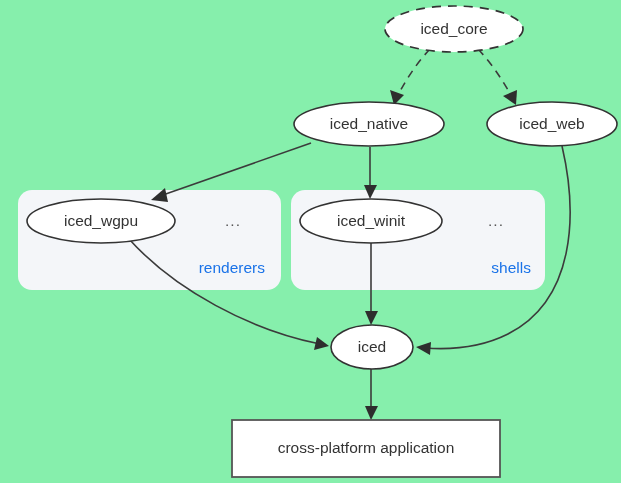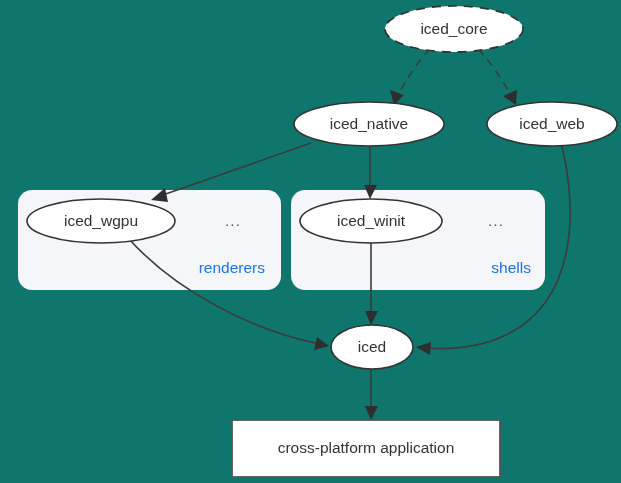--- a/index.html
+++ b/index.html
@@ -8,21 +8,21 @@
     padding: 0;
     background: #ffffff;
   }
   body {
     font-family: "Liberation Sans", sans-serif;
   }
   #diagram-root {
     position: relative;
     width: 621px;
     height: 483px;
-    background: #0f766e;
+    background: #86efac;
     overflow: hidden;
   }
   svg#diagram-svg {
     display: block;
     width: 621px;
     height: 483px;
   }
   .node-ellipse {
     fill: #ffffff;
     stroke: #333333;

